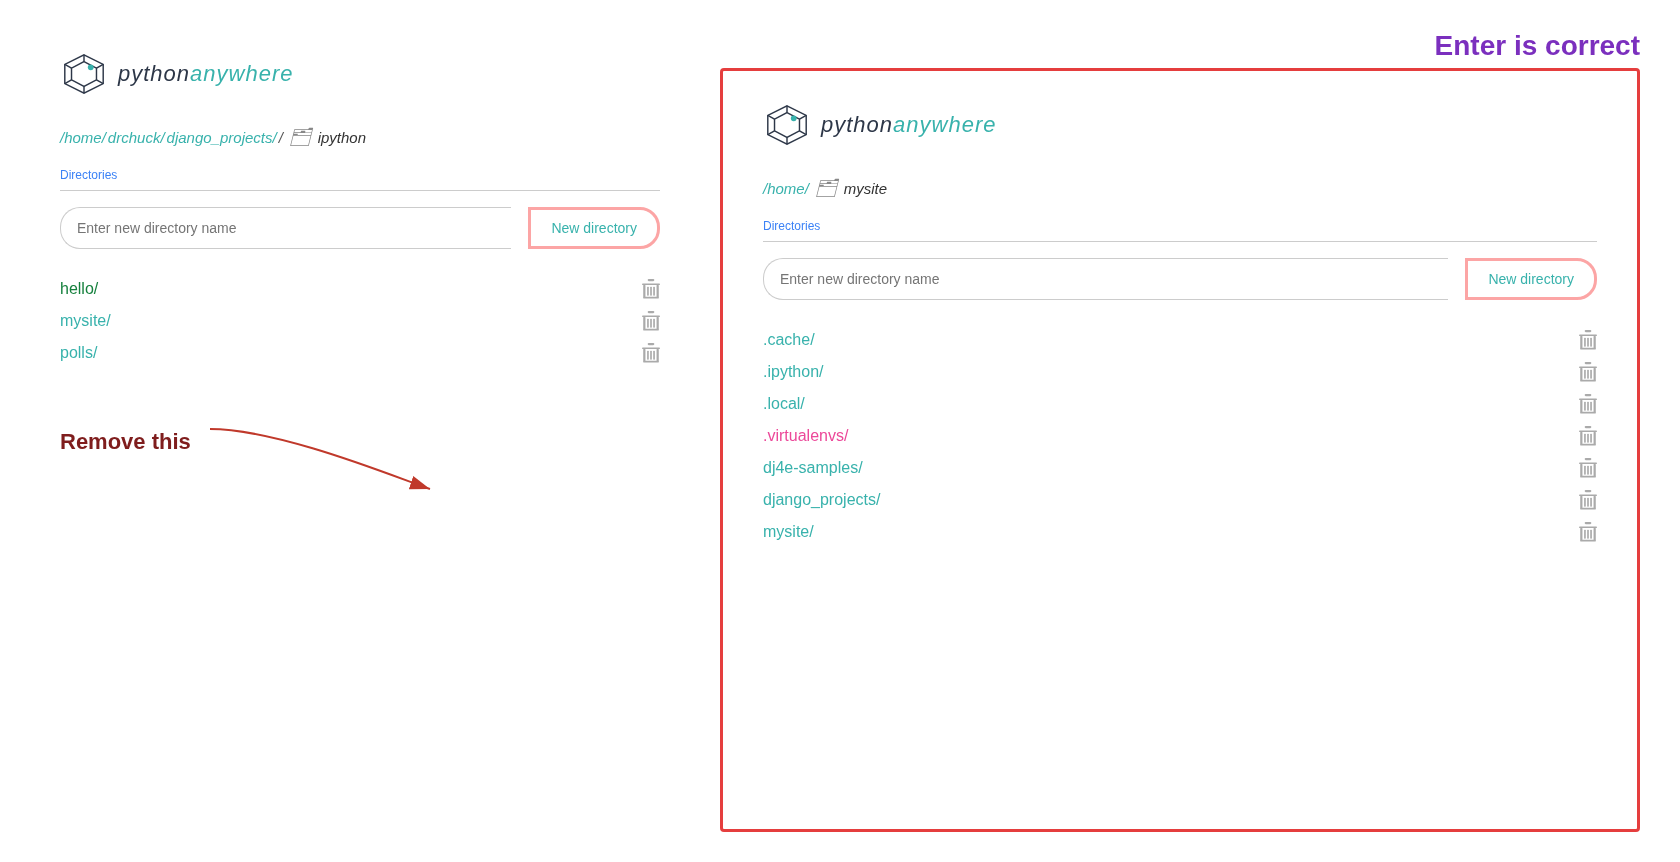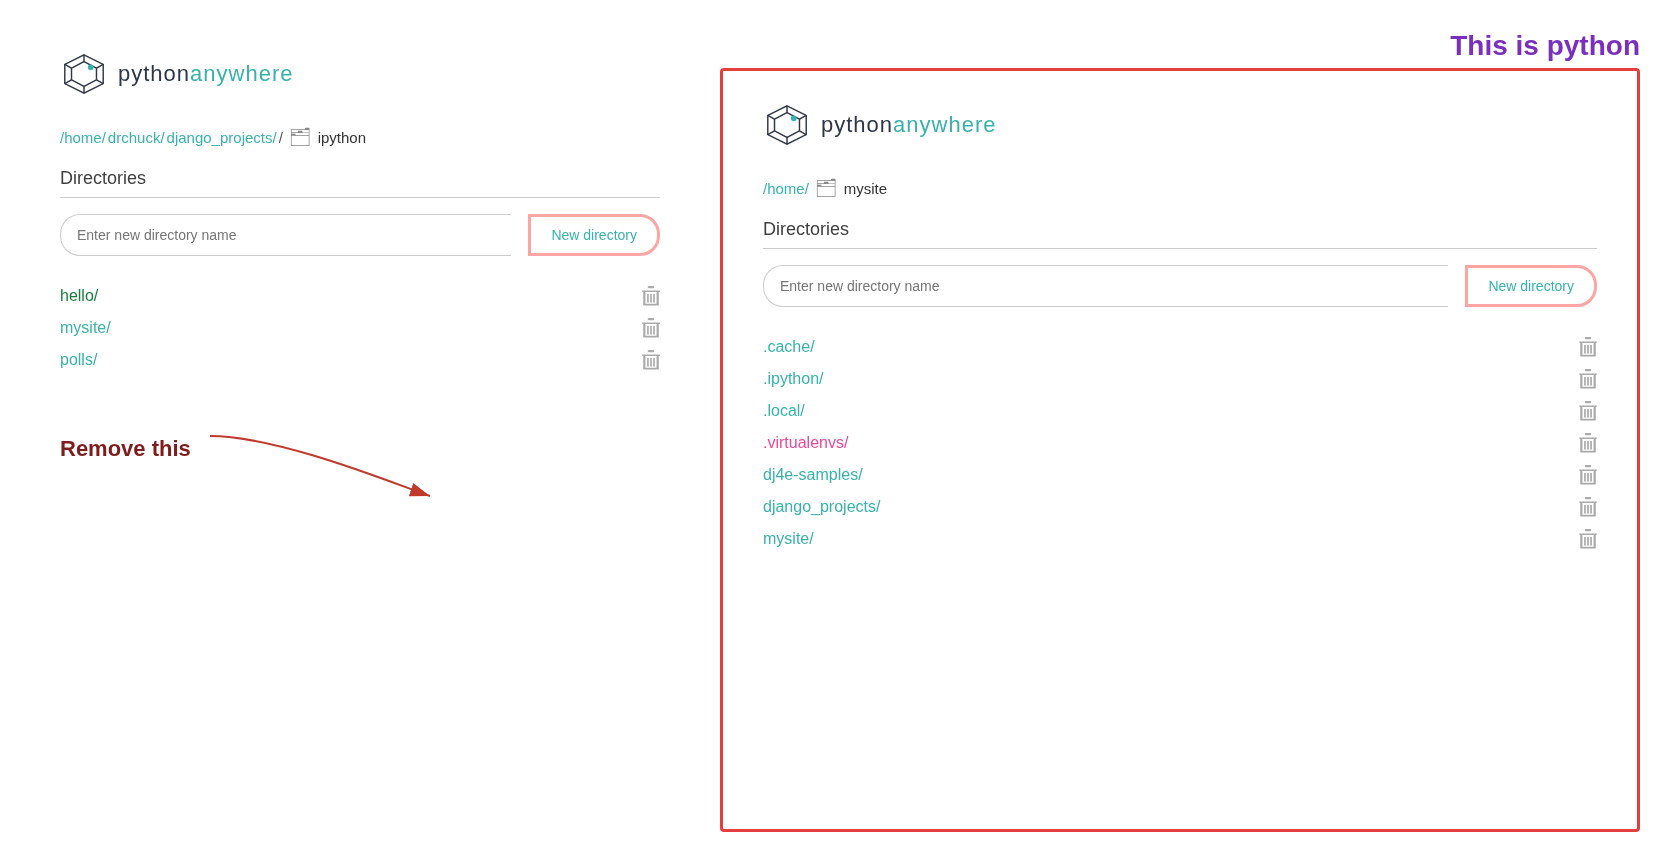--- a/index.html
+++ b/index.html
@@ -36,38 +36,40 @@
     }
 
     .logo-svg {
       width: 48px;
       height: 48px;
     }
 
     .logo-text {
       font-size: 22px;
       letter-spacing: 1px;
+      font-style: italic;
     }
 
     .logo-text .python {
       color: #2d3748;
       font-weight: 400;
     }
 
     .logo-text .anywhere {
       color: #38b2ac;
       font-weight: 400;
     }
 
     .breadcrumb {
       display: flex;
       align-items: center;
       gap: 2px;
       margin-bottom: 20px;
       font-size: 15px;
+      font-style: italic;
     }
 
     .breadcrumb a {
       color: #38b2ac;
       text-decoration: none;
     }
 
     .breadcrumb .sep {
       color: #555;
     }
@@ -77,22 +79,22 @@
       font-size: 18px;
       margin: 0 4px;
     }
 
     .breadcrumb .current {
       color: #333;
       font-weight: 500;
     }
 
     .section-title {
-      font-size: 18px;
-      color: #404040;
+      font-size: 12px;
+      color: #3b82f6;
       font-weight: 400;
       margin-bottom: 8px;
     }
 
     .divider {
       border: none;
       border-top: 1px solid #ccc;
       margin-bottom: 16px;
     }
 
@@ -261,21 +263,21 @@
         </defs>
         <path d="M 10 10 C 80 10, 200 60, 230 70" stroke="#c0392b" stroke-width="2" fill="none" marker-end="url(#arrowhead-left)"></path>
       </svg>
     </div>
 
   </div>
 
   <div class="right-panel-wrapper">
 
     <div style="display:flex; justify-content: flex-end; align-items:flex-start; margin-bottom:6px; position:relative;">
-      <div style="font-size:28px; font-weight:700; color:#7b2fbe;">This is python</div>
+      <div style="font-size:28px; font-weight:700; color:#7b2fbe;">Enter is correct</div>
 
       <svg width="120" height="80" style="position:absolute; right: 340px; top:36px;">
         <defs>
           <marker id="arrowhead-right" markerWidth="10" markerHeight="7" refX="0" refY="3.5" orient="auto">
             <polygon points="10 0, 0 3.5, 10 7" fill="#c0392b"></polygon>
           </marker>
         </defs>
         <path d="M 110 5 C 80 10, 40 40, 10 70" stroke="#c0392b" stroke-width="2" fill="none" marker-end="url(#arrowhead-right)"></path>
       </svg>
     </div>

